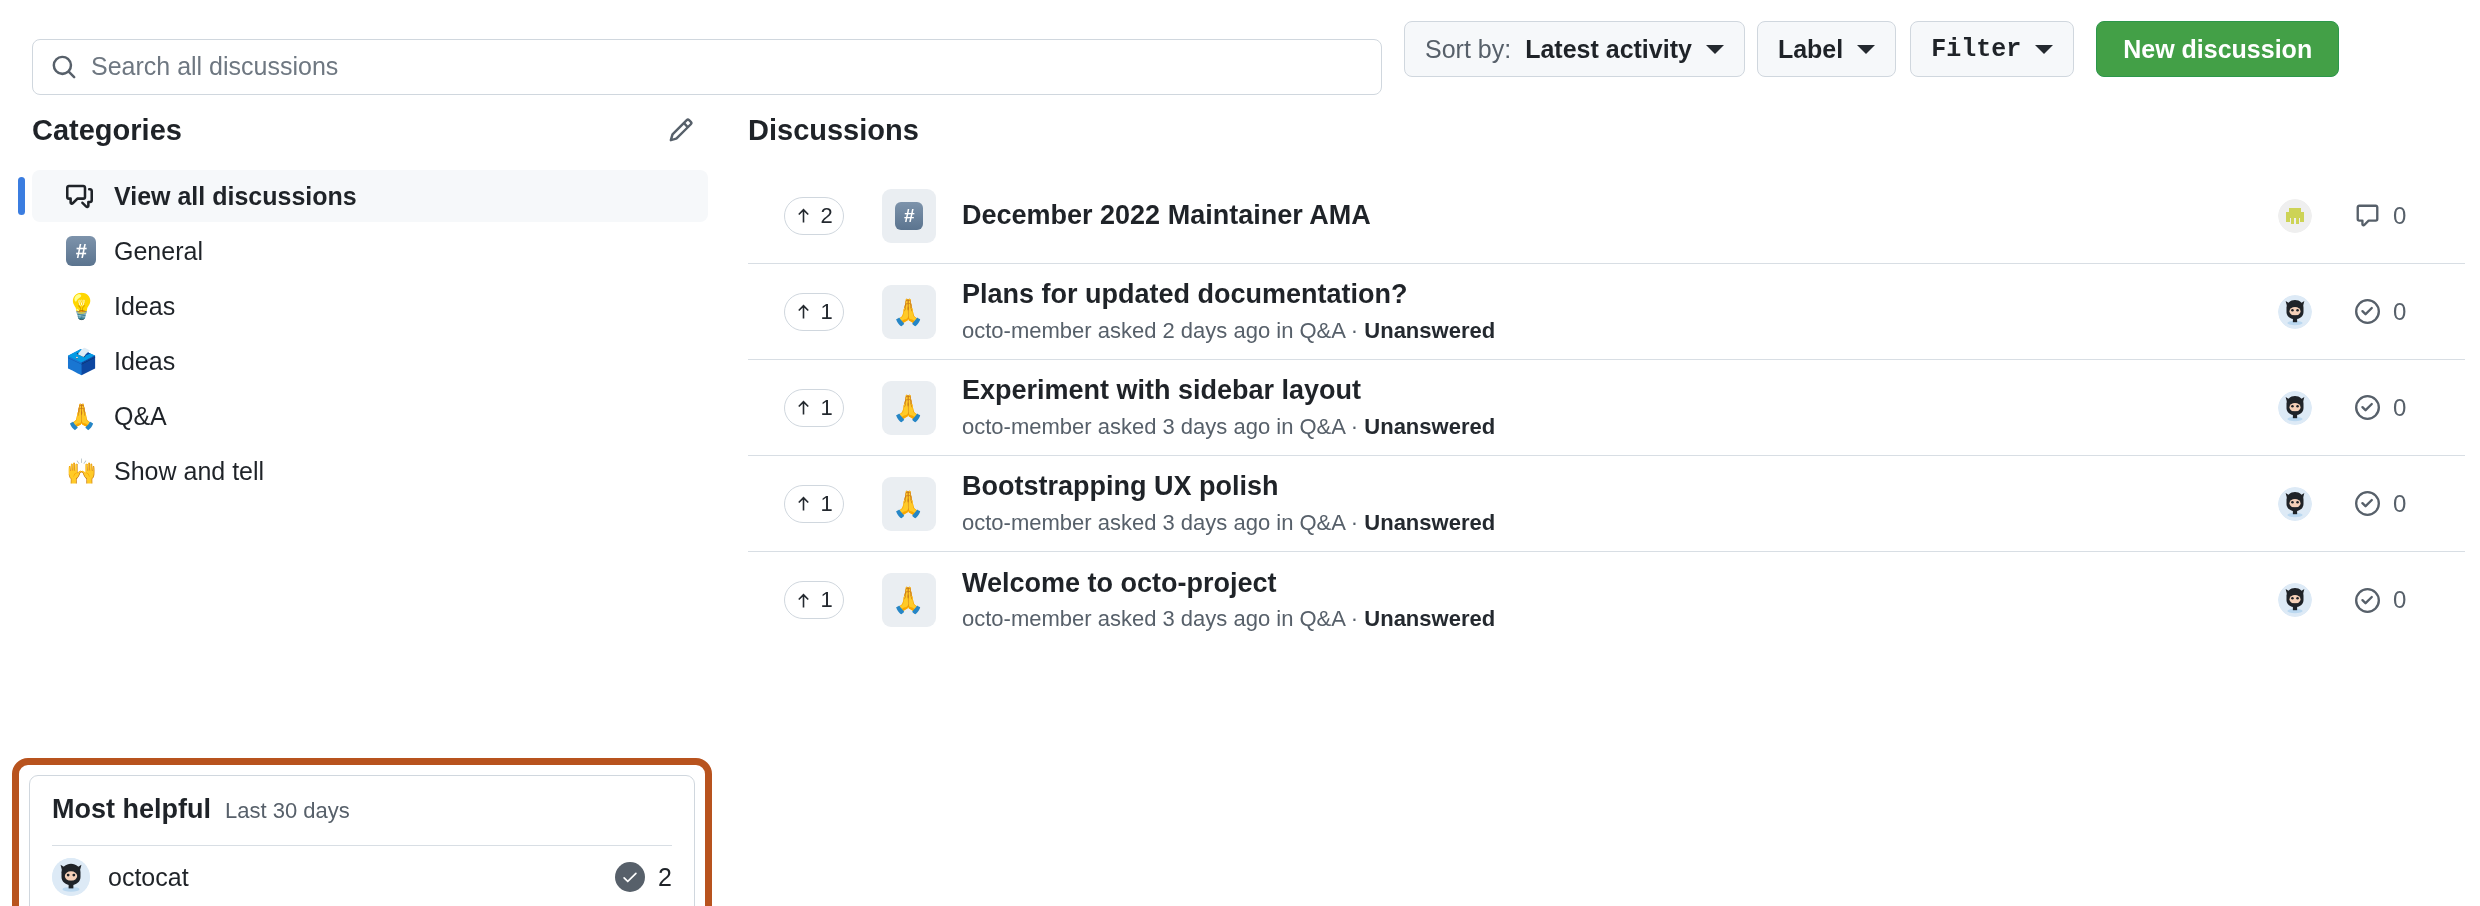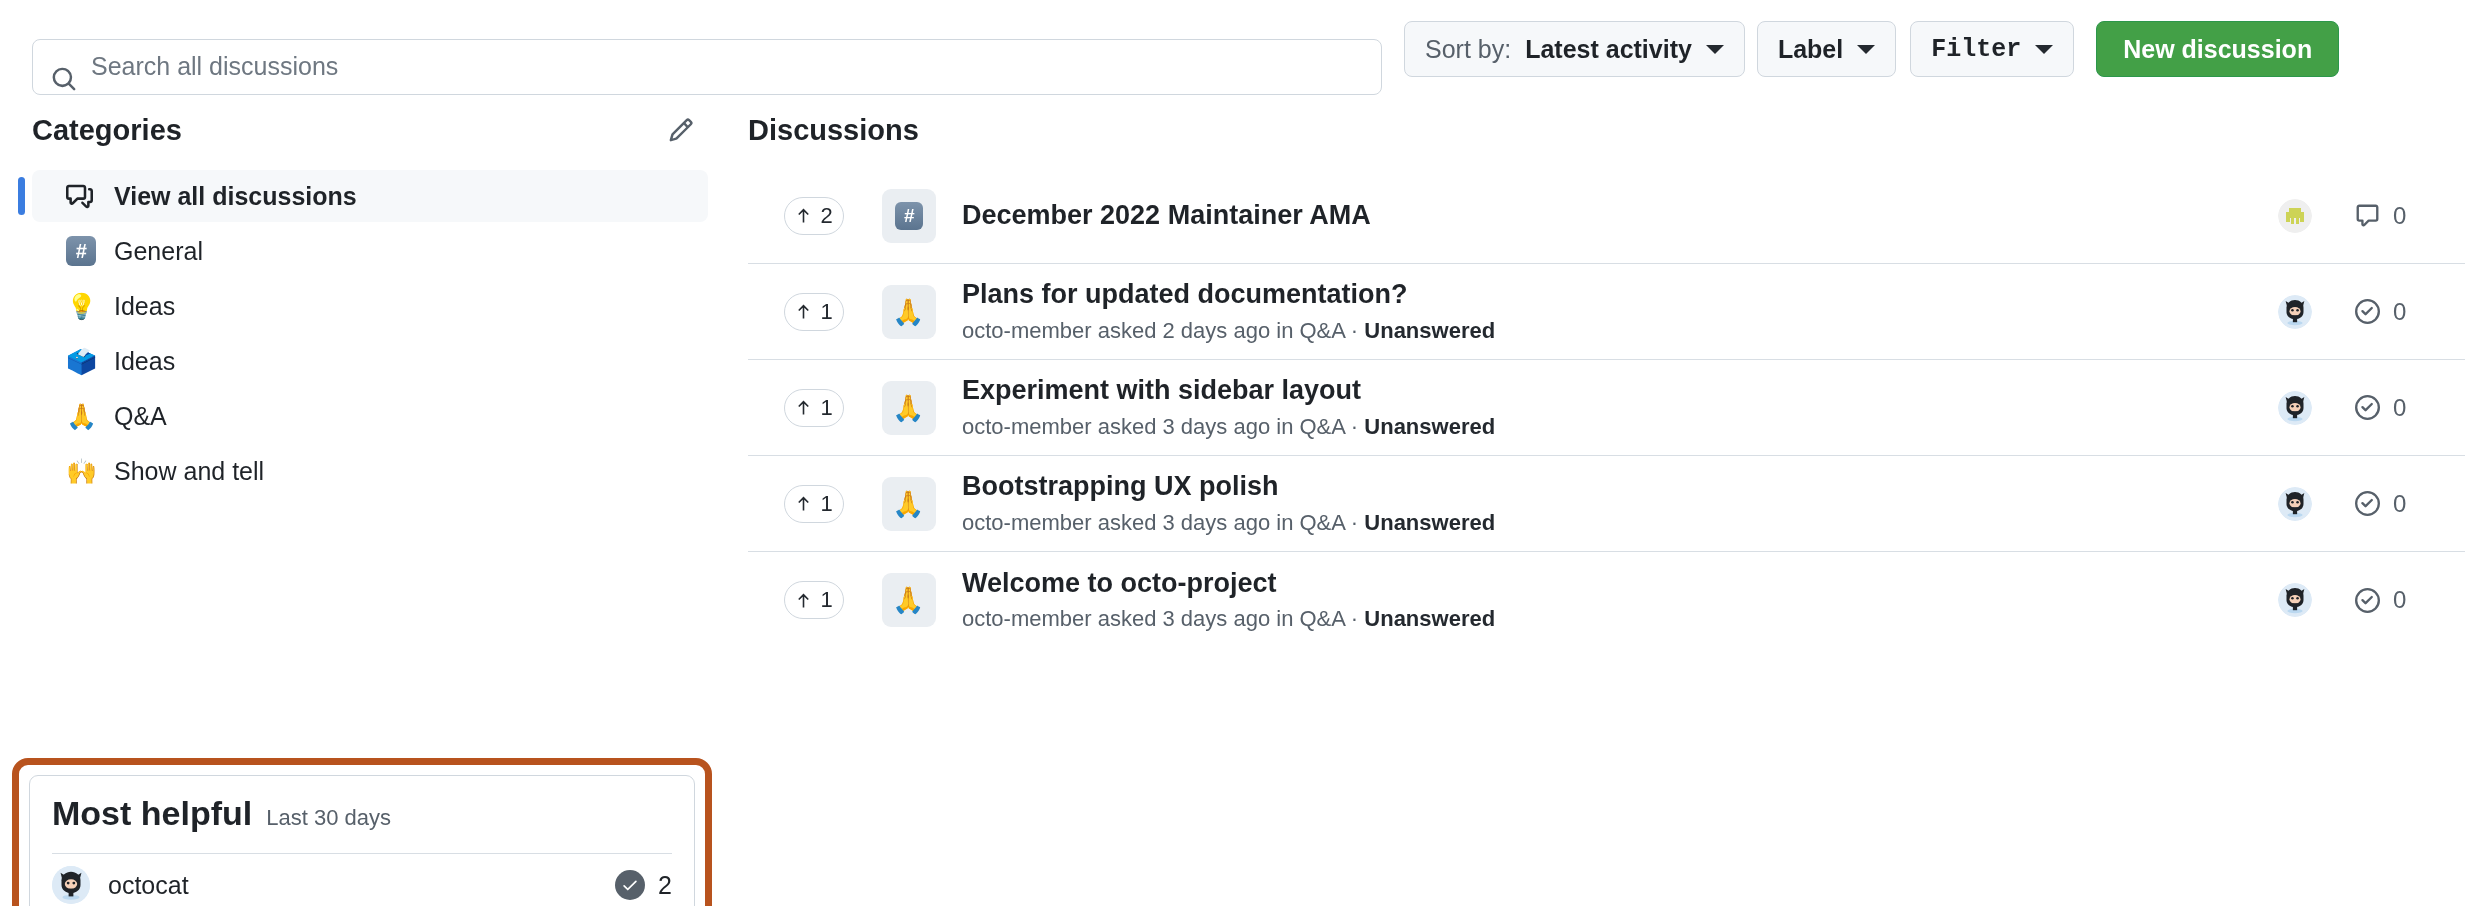--- a/index.html
+++ b/index.html
@@ -21,21 +21,21 @@
     display: flex; align-items: center;
     padding: 0 32px;
     gap: 0;
   }
   .search-box {
     position: relative;
     width: 1350px; height: 56px;
     border: 1px solid #D0D7DE;
     border-radius: 8px;
     background: #ffffff;
-    display: flex; align-items: flex-end;
+    display: flex; align-items: center;
     padding: 2px 18px;
     gap: 14px;
     margin-top: 35px;
   }
   .search-icon { width: 26px; height: 26px; flex: none; color: #57606A; display:block; }
   .search-input {
     border: none; outline: none; background: transparent;
     font-family: "Liberation Sans", sans-serif;
     font-size: 25px; color: #57606A;
     width: 100%; height: 100%;
@@ -141,21 +141,21 @@
     padding: 10px;
   }
   .helpful-card {
     width: 100%; height: 100%;
     border: 1px solid #D0D7DE;
     border-radius: 9px;
     background: #ffffff;
     padding: 18px 22px;
   }
   .helpful-head { display: flex; align-items: baseline; gap: 14px; }
-  .helpful-title { font-size: 34px; font-weight: bold; color: #1F2328; }
+  .helpful-title { font-size: 27px; font-weight: bold; color: #1F2328; }
   .helpful-sub { font-size: 22px; color: #57606A; }
   .helpful-divider { height: 1px; background: #D8DEE4; margin: 20px 0 0 0; }
   .helpful-row {
     display: flex; align-items: center;
     height: 62px;
   }
   .avatar {
     width: 38px; height: 38px; border-radius: 50%;
     flex: none; overflow: hidden; background: #DCEBF7;
     display: block;

